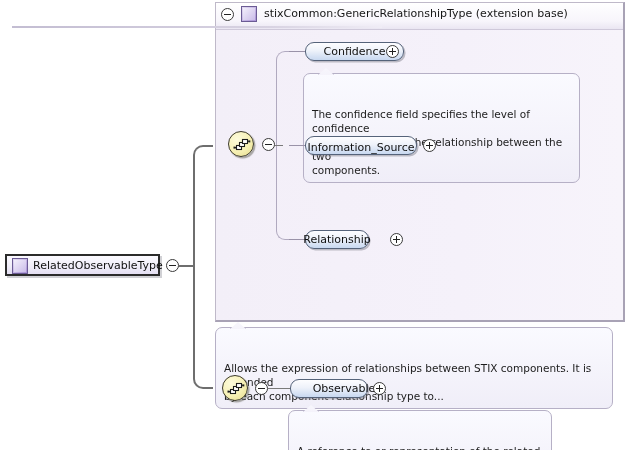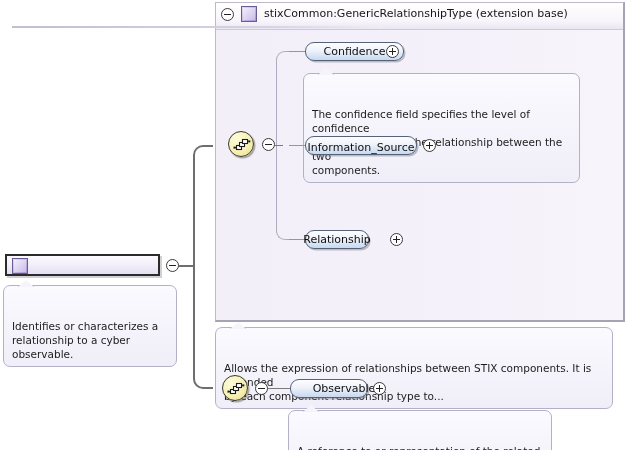--- a/index.html
+++ b/index.html
@@ -230,29 +230,25 @@
   <div class="ctype-icon" style="left:241px; top:6px;">
       <i></i>
     </div>
 
   <div class="header-title" style="left:264px; top:7px;">stixCommon:GenericRelationshipType (extension base)</div>
 
   <div class="root-box" style="left:5px; top:254px; width:155px;">
     <span class="ctype-icon" style="left:5px; top:2px;">
         <i></i>
       </span>
+    <span class="label">RelatedObservableType</span>
   </div>
 
   <div class="expander" style="left:166px; top:259px;"></div>
 
-  <div class="note" style="left:3px; top:285px; width:174px;">
-    <span class="tab"></span>
-    <span>Identifies or characterizes a
-relationship to a cyber observable.</span>
-  </div>
 
   <div class="hline thick" style="left:179px; top:265px; width:16px;"></div>
 
   <div class="branch-outer" style="left:193px; top:145px; width:20px; height:244px;"></div>
 
   <div class="seq-icon" style="left:228px; top:131px;">
     <svg width="20" height="20" viewBox="0 0 20 20" aria-hidden="true">
       <g fill="#ffffff" stroke="#1c1c1c" stroke-width="1.1">
         <rect x="4.5" y="10.5" width="5" height="4"></rect>
         <rect x="7.5" y="7.5" width="5" height="4"></rect>

